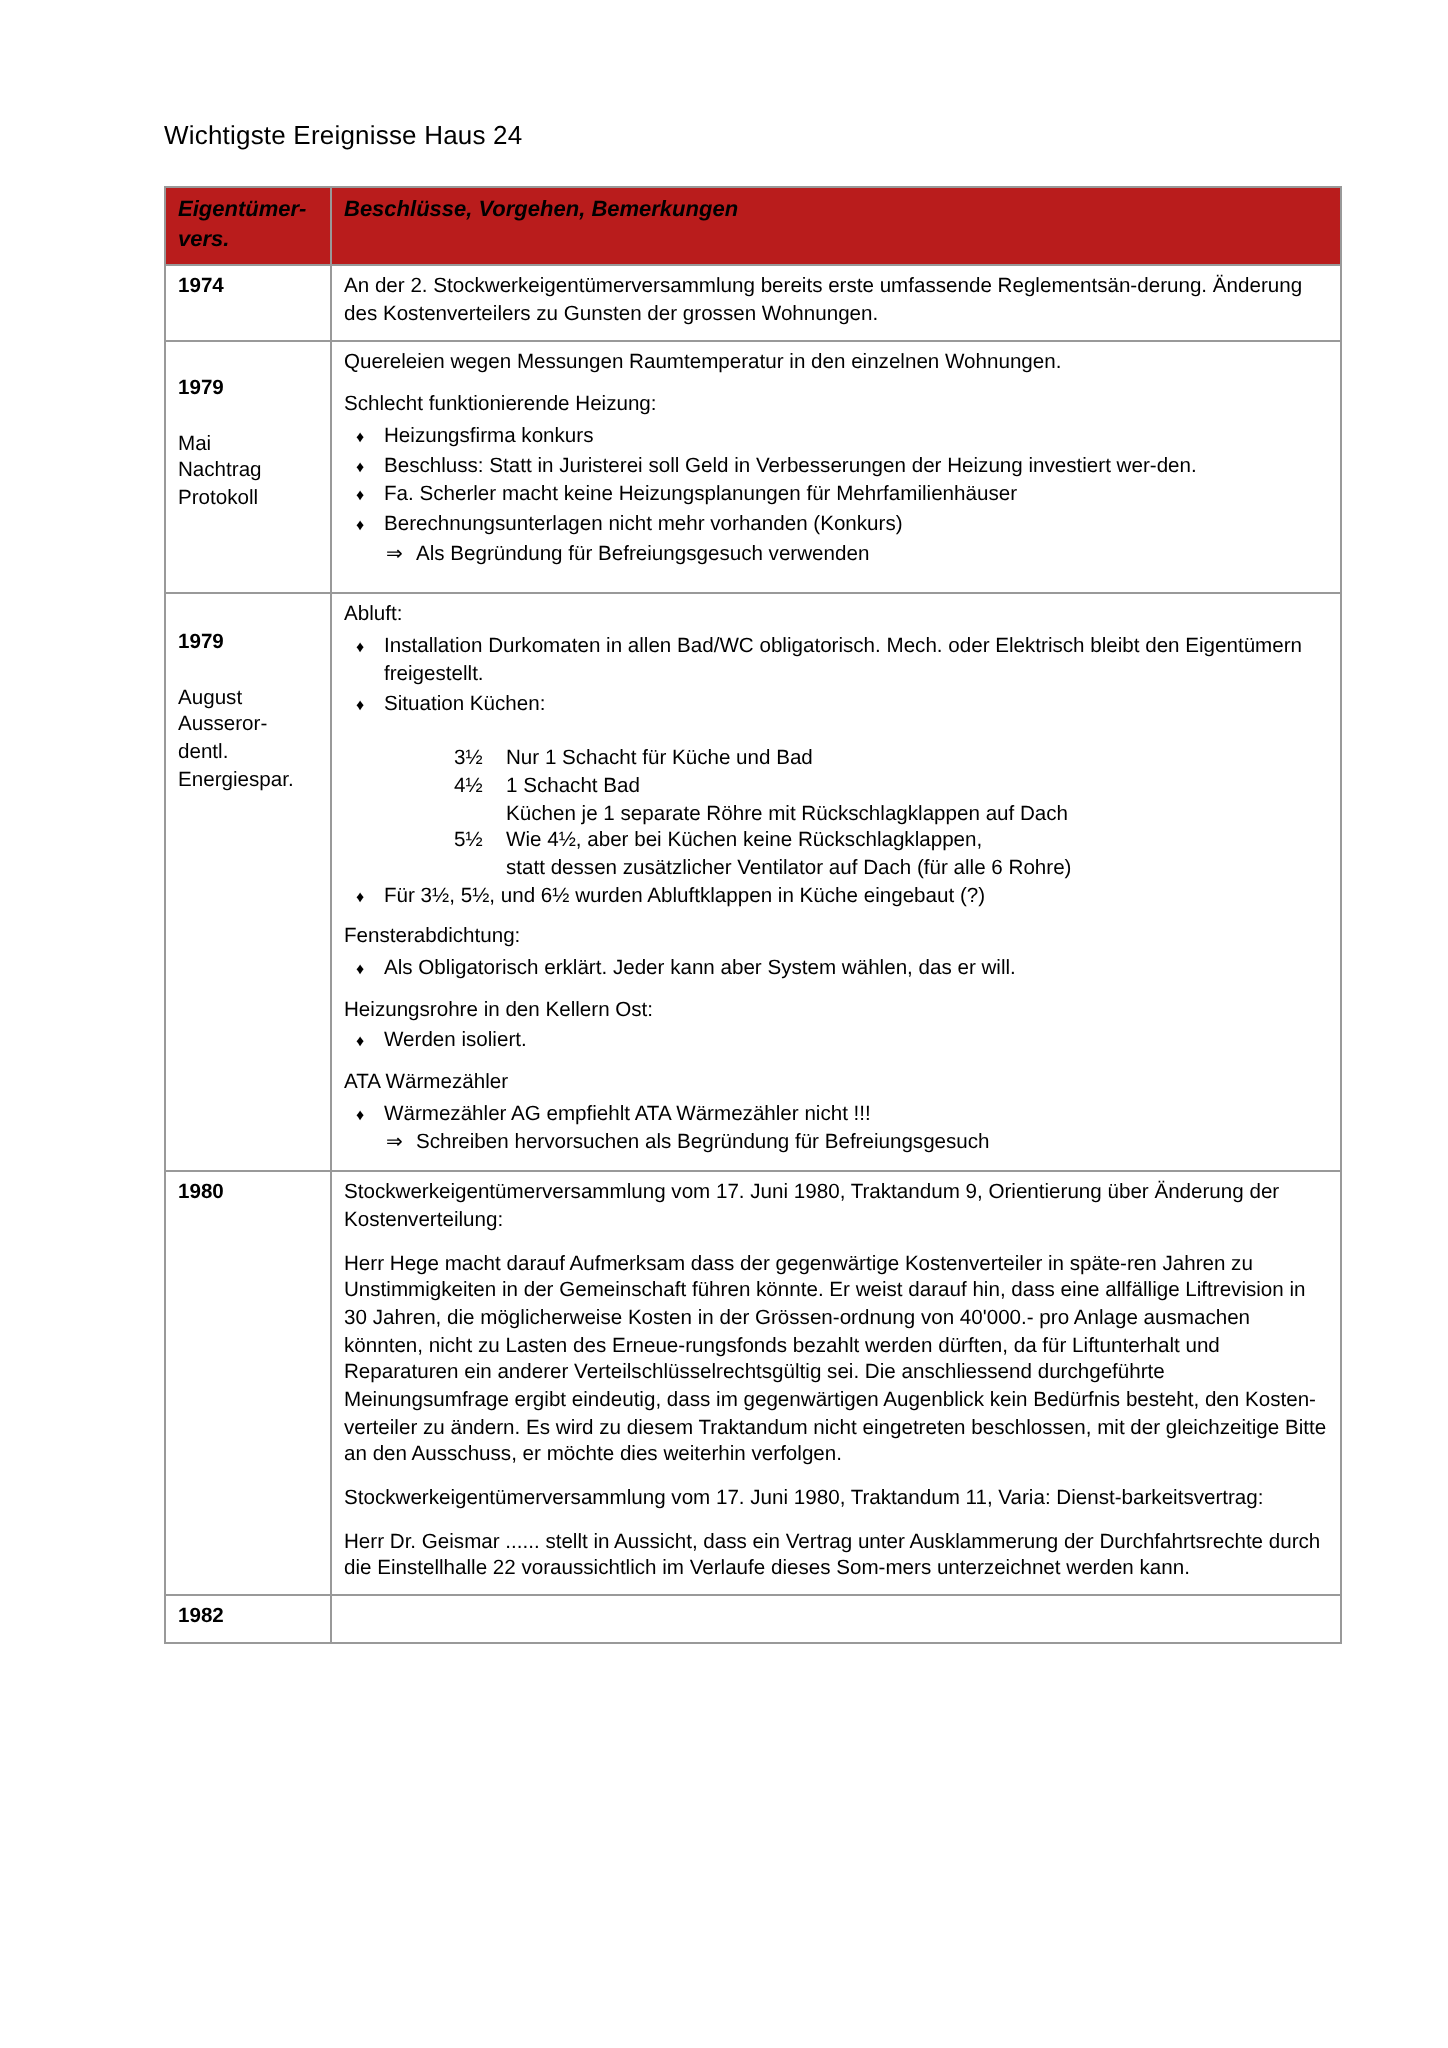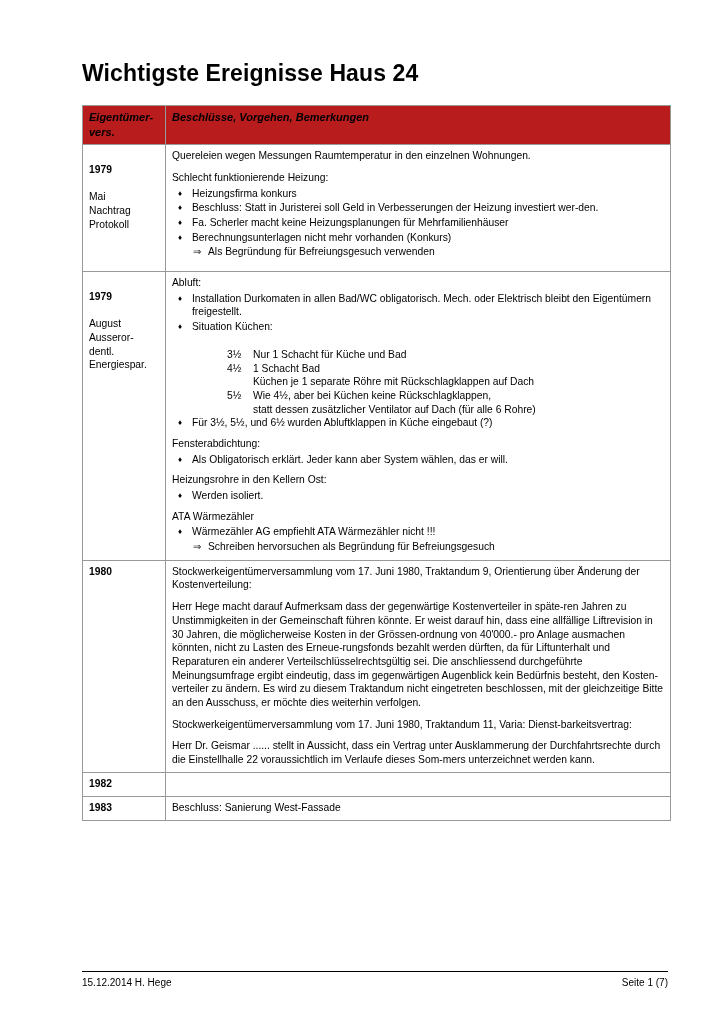--- a/index.html
+++ b/index.html
@@ -17,22 +17,22 @@
   }
   .page {
     position: absolute;
     left: 0; top: 0;
     width: 724px;
     height: 1024px;
     box-sizing: border-box;
     padding: 60px 56px 0 82px;
   }
   h1.doc-title {
-    font-size: 23px;
-    font-weight: bold;
+    font-size: 13px;
+    font-weight: normal;
     margin: 0 0 18px 0;
     letter-spacing: 0.1px;
   }
   table.main {
     border-collapse: collapse;
     width: 588px;
     table-layout: fixed;
     font-size: 10.3px;
     line-height: 1.33;
   }
@@ -128,20 +128,26 @@
     <thead>
       <tr>
         <th style="white-space:pre-line;">Eigentümer-
 vers.</th>
         <th>Beschlüsse, Vorgehen, Bemerkungen</th>
       </tr>
     </thead>
     <tbody>
 
 
+      <tr>
+        <td class="year">1974</td>
+        <td class="body">
+          <p>An der 2. Stockwerkeigentümerversammlung bereits erste umfassende Reglementsän-derung. Änderung des Kostenverteilers zu Gunsten der grossen Wohnungen.</p>
+        </td>
+      </tr>
 
 
       <tr>
         <td class="year">
           <span>1979</span><br>
           <span class="sub" style="white-space:pre-line;">Mai
 Nachtrag
 Protokoll</span>
         </td>
         <td class="body">
@@ -206,27 +212,19 @@
           <p>Herr Dr. Geismar ...... stellt in Aussicht, dass ein Vertrag unter Ausklammerung der Durchfahrtsrechte durch die Einstellhalle 22 voraussichtlich im Verlaufe dieses Som-mers unterzeichnet werden kann.</p>
         </td>
       </tr>
 
 
       <tr class="empty-row">
         <td class="year">1982</td>
         <td class="body"></td>
       </tr>
 
-      <tr class="empty-row">
-        <td class="year">1983</td>
-        <td class="body">Beschluss: Sanierung West-Fassade</td>
-      </tr>
 
 
     </tbody>
   </table>
 
-  <div class="footer">
-    <span>15.12.2014  H. Hege</span>
-    <span>Seite 1 (7)</span>
-  </div>
 
 </div>
 
 </body></html>

